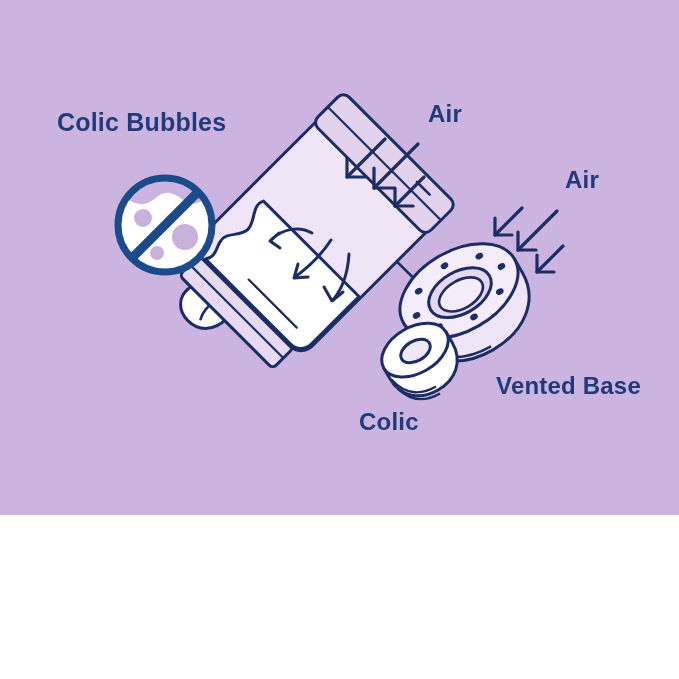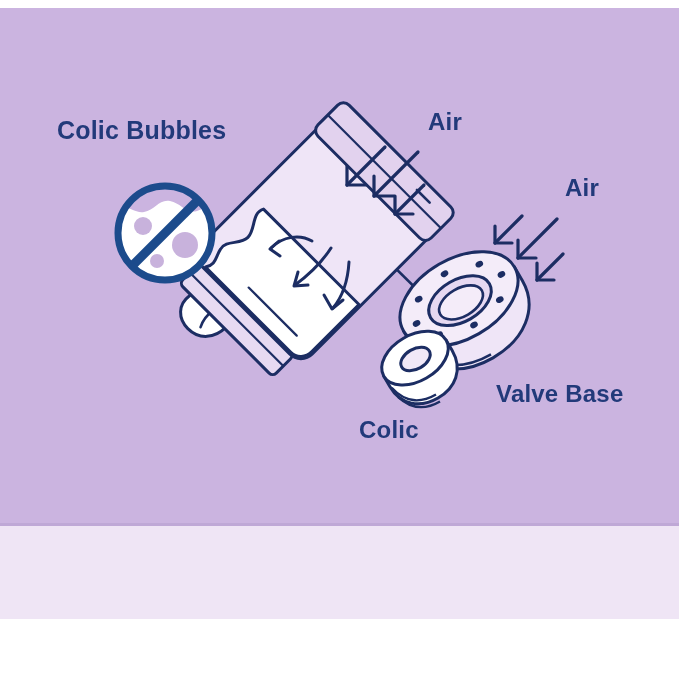--- a/index.html
+++ b/index.html
@@ -6,24 +6,23 @@
     margin: 0;
     padding: 0;
     background: #ffffff;
   }
   body {
     font-family: "Liberation Sans", sans-serif;
   }
   #page {
     position: relative;
     width: 679px;
-    height: 611px;
+    height: 515px;
     overflow: hidden;
     background: #7f1d1d;
-    margin-top: 8px;
   }
   #diagram-panel {
     position: absolute;
     left: 0;
     top: 0;
     width: 679px;
     height: 515px;
     background: #CBB4E0;
   }
   #divider-line {
@@ -203,21 +202,21 @@
 
         <path d="M 563,246 L 537,272"></path>
         <path d="M 537,255 L 537,272 L 554,272"></path>
       </g>
     </svg>
 
     <div class="lbl" id="label-colic-bubbles">Colic Bubbles</div>
     <div class="lbl" id="label-air-left">Air</div>
     <div class="lbl" id="label-air-right">Air</div>
     <div class="lbl" id="label-valve">Colic</div>
-    <div class="lbl" id="label-vented-base">Valve Base</div>
+    <div class="lbl" id="label-vented-base">Vented Base</div>
   </div>
 
   <div id="divider-line"></div>
 
   <div id="caption-panel">
     
     
   </div>
 
 </div>

